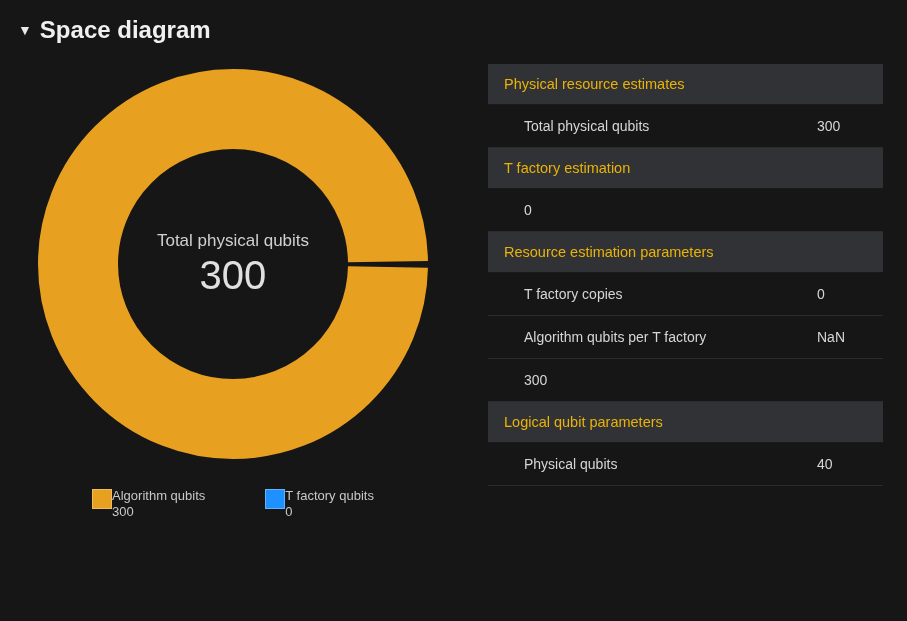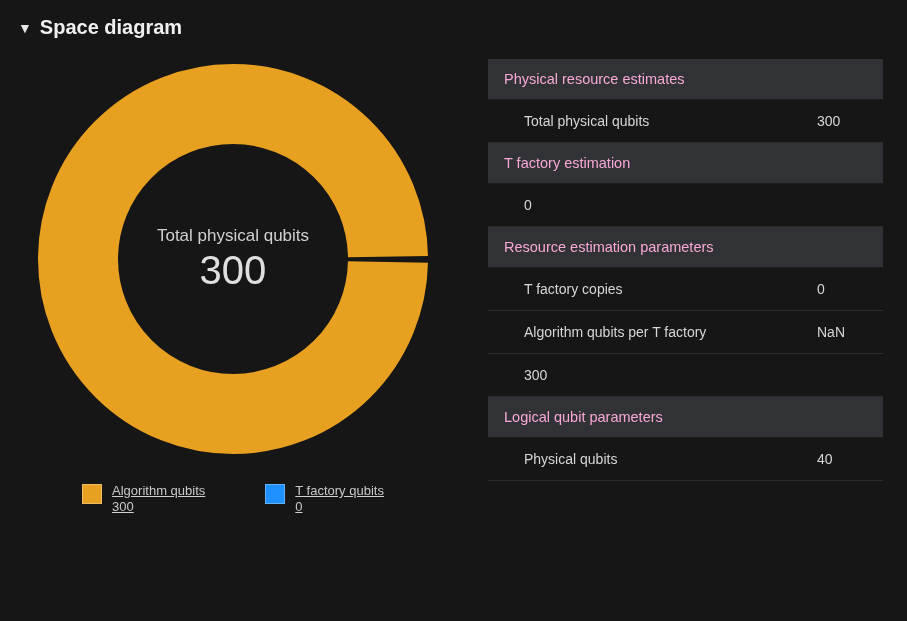--- a/index.html
+++ b/index.html
@@ -17,21 +17,21 @@
       align-items: center;
       gap: 8px;
       margin-bottom: 20px;
       cursor: pointer;
     }
     .disclosure {
       font-size: 14px;
       color: #e8e8e8;
     }
     .title {
-      font-size: 20px;
+      font-size: 24px;
       font-weight: 700;
       color: #f0f0f0;
     }
     .content {
       display: flex;
       gap: 40px;
     }
     .chart-panel {
       width: 430px;
       display: flex;
@@ -63,22 +63,20 @@
     }
     .legend {
       display: flex;
       gap: 60px;
       margin-top: 24px;
       justify-content: center;
     }
     .legend-item {
       display: flex;
       align-items: flex-start;
-      gap: 10px;
-      text-decoration: underline;
     }
     .swatch {
       width: 20px;
       height: 20px;
       border: 1px solid rgba(255,255,255,0.3);
       flex-shrink: 0;
       margin-top: 1px;
     }
     .swatch.orange { background: #e8a020; }
     .swatch.blue { background: #1e90ff; }
@@ -93,21 +91,21 @@
       line-height: 1.3;
     }
     .table-panel {
       flex: 1;
       max-width: 395px;
     }
     .section-header {
       background: #303236;
       padding: 12px 16px;
       font-size: 14.5px;
-      color: #f9a8d4;
+      color: #eab308;
       border-bottom: 1px solid #1a1a1a;
     }
     .row {
       display: flex;
       justify-content: space-between;
       align-items: center;
       padding: 13px 16px 13px 36px;
       border-bottom: 1px solid #2c2c2e;
       font-size: 14px;
     }

